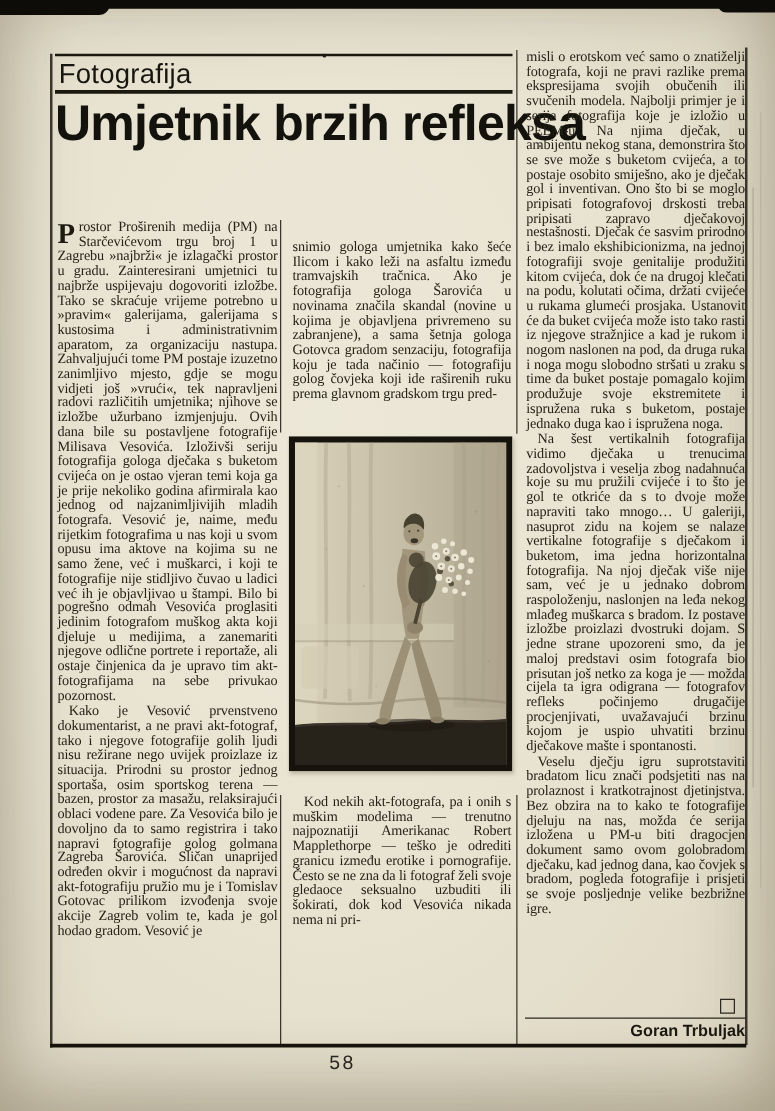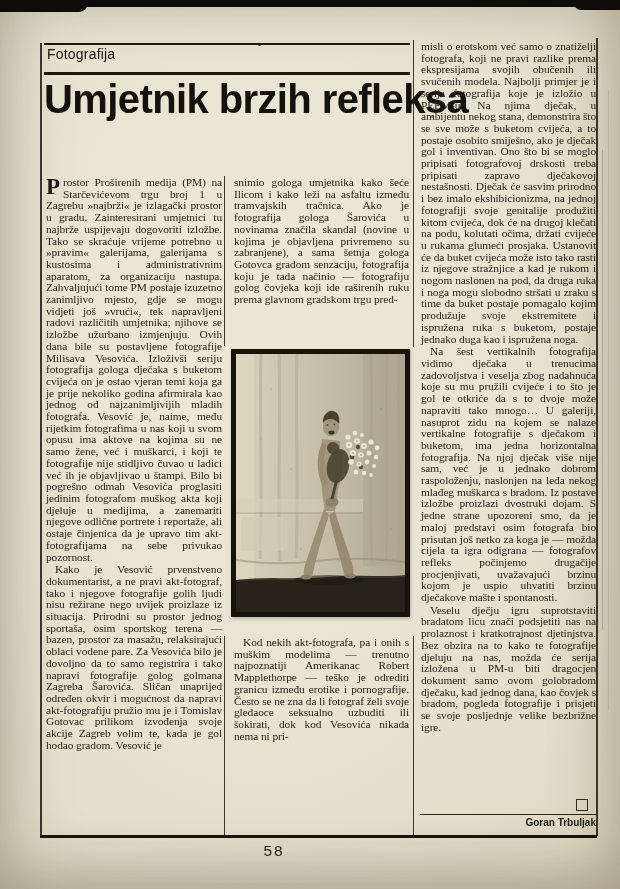--- a/index.html
+++ b/index.html
@@ -14,48 +14,48 @@
   .band-top{position:absolute;left:0;top:0;width:620px;height:7px;background:#0e0c08;}
   .blob-tl{position:absolute;left:0;top:0;width:88px;height:12px;background:#0e0c08;border-radius:0 0 9px 0;}
   .blob-tr{position:absolute;right:0;top:0;width:46px;height:10px;background:#0e0c08;border-radius:0 0 0 7px;}
   .scratch{position:absolute;width:1px;background:rgba(110,97,72,.30);}
   .speck{position:absolute;width:3px;height:3px;border-radius:50%;background:#23201a;}
   
   .vrule{position:absolute;width:2px;background:#3a362d;}
   .hrule{position:absolute;background:#1b1810;}
   
   .kicker{position:absolute;left:47px;top:46px;font-family:"Liberation Sans",sans-serif;
-    font-size:14px;letter-spacing:.2px;color:#17150f;}
+    font-size:22px;letter-spacing:.2px;color:#17150f;}
   .title{position:absolute;left:44px;top:77px;white-space:nowrap;
     font-family:"Liberation Sans",sans-serif;font-weight:bold;font-size:40px;
     letter-spacing:-.6px;color:#14120c;}
   .lead{position:absolute;left:46px;top:117px;width:366px;margin:0;
     font-family:"Liberation Sans",sans-serif;font-weight:bold;font-size:12.2px;
     line-height:15px;text-align:justify;letter-spacing:-.1px;color:#17140e;}
   
   .col{position:absolute;overflow:hidden;font-size:11.4px;line-height:11.7px;
     letter-spacing:-.1px;text-align:justify;color:#262218;}
   .col p.para{margin:1px;}
   .col p.indent{text-indent:9px;}
   .dropcap{float:left;font-size:23px;line-height:20px;font-weight:bold;
     padding-right:3px;color:#1d1a12;}
   .col1{left:45px;top:176px;width:178px;height:660px;}
-  .col2top{left:233px;top:176px;width:177px;height:170px;}
+  .col2top{left:233px;top:192px;width:177px;height:170px;}
   .col2bot{left:233px;top:636px;width:177px;height:200px;}
   .col3{left:420px;top:40px;width:177px;height:772px;}
   
   .photo{position:absolute;left:231px;top:349px;width:179px;height:268px;margin:0;
     box-shadow:1px 2px 3px rgba(60,50,30,.25);}
   .photo svg{display:block;}
   
   .endmark{position:absolute;left:576px;top:799px;width:10px;height:10px;
     border:1.6px solid #2e2a21;font-size:0;line-height:0;color:transparent;overflow:hidden;}
   .author-rule{position:absolute;left:420px;top:814px;width:177px;height:1.4px;background:#2c2820;}
   .author{position:absolute;left:420px;top:817px;width:176px;text-align:right;
-    font-family:"Liberation Sans",sans-serif;font-weight:bold;font-size:10px;color:#1b1811;}
+    font-family:"Liberation Sans",sans-serif;font-weight:bold;font-size:13px;color:#1b1811;}
   .footer-rule{position:absolute;left:40px;top:835px;width:557px;height:3px;background:#16130c;}
   .page-number{position:absolute;left:0;top:842px;width:548px;text-align:center;
     font-family:"Liberation Sans",sans-serif;font-size:15.5px;letter-spacing:2px;color:#2a2620;}
 </style>
 </head>
 <body>
 
 <div class="page">
 
   <div class="band-top"></div>

